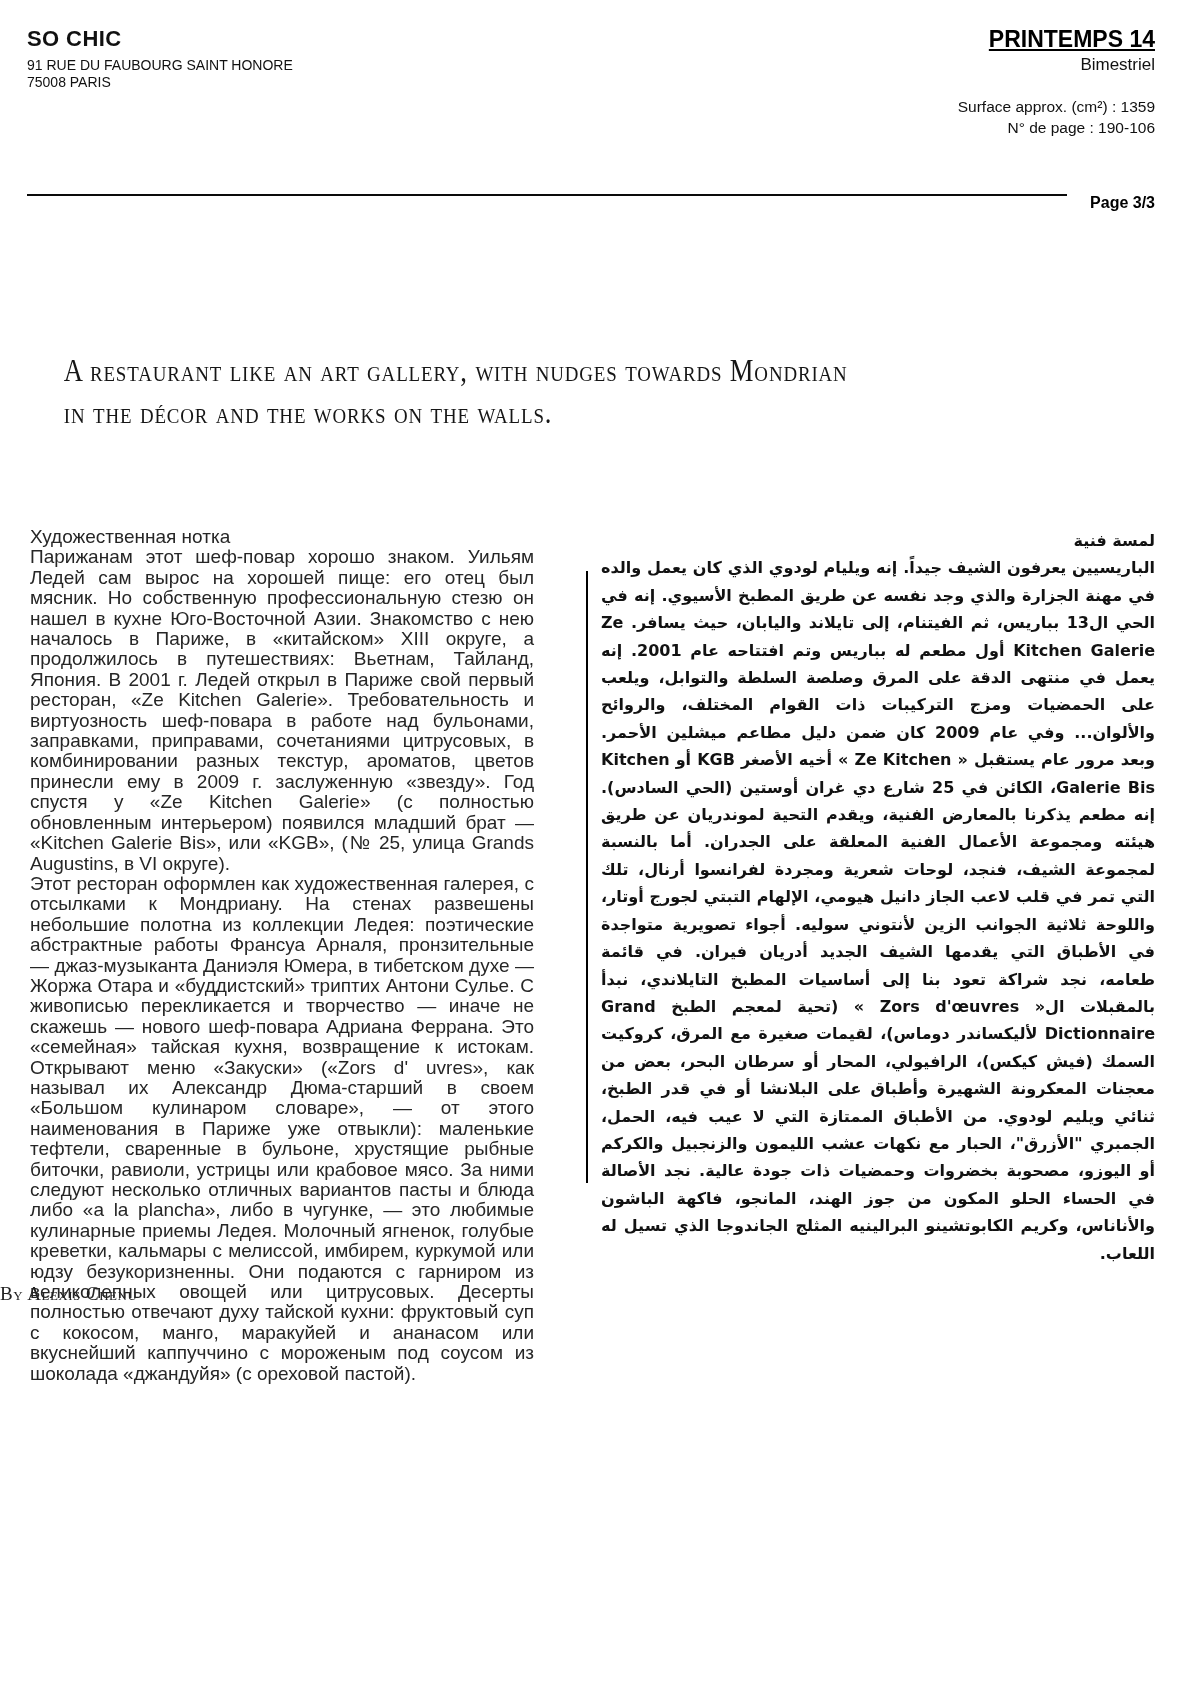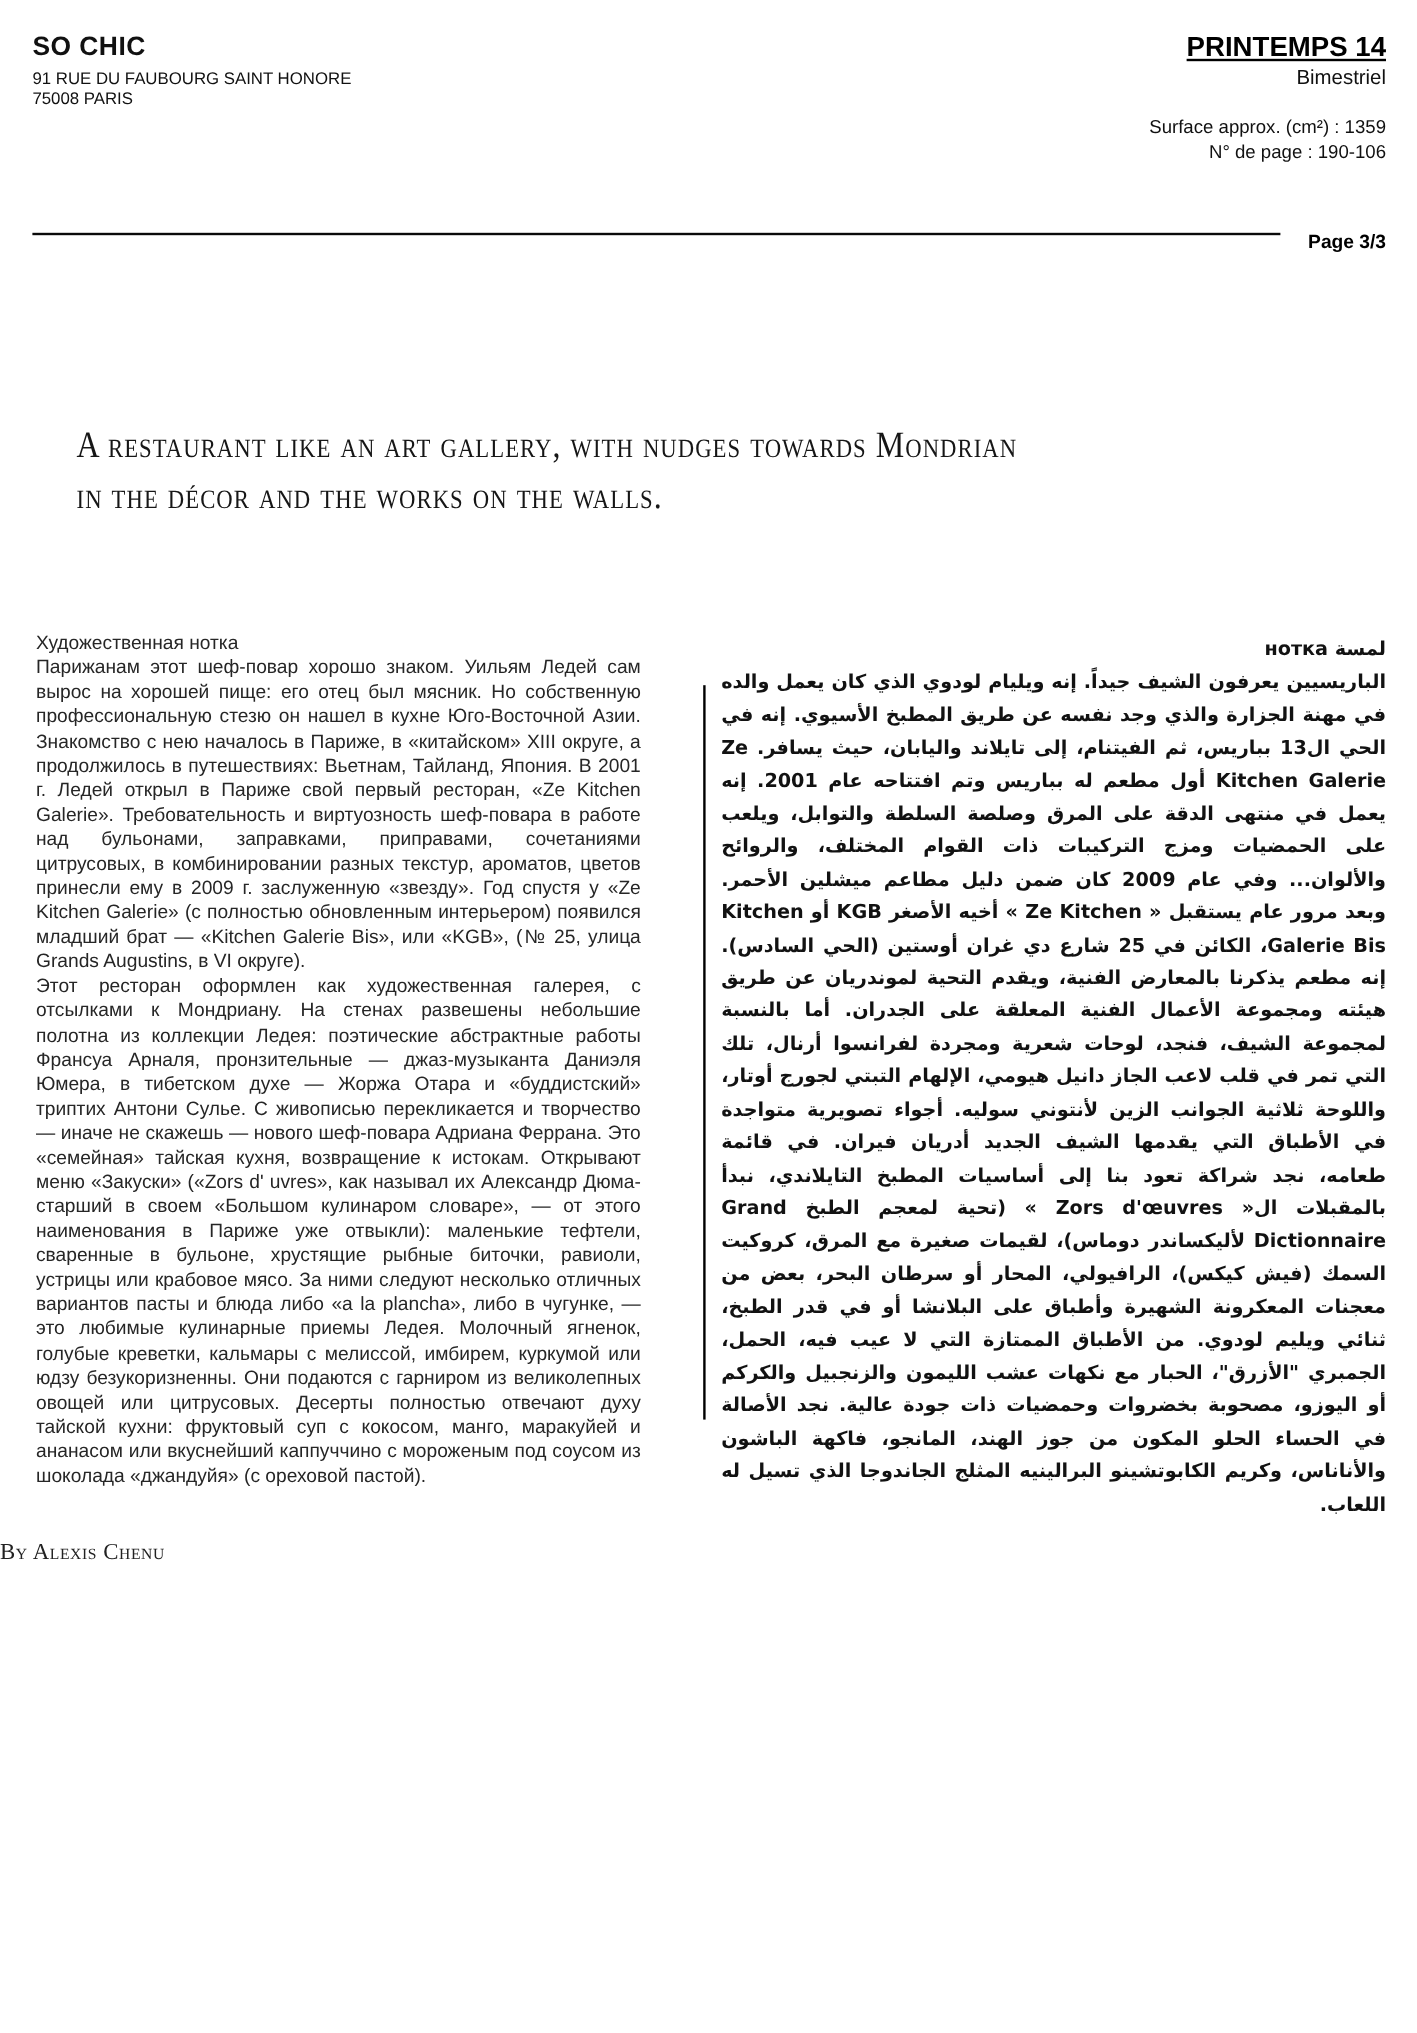--- a/index.html
+++ b/index.html
@@ -27,21 +27,21 @@
   
   .title { position:absolute; top:350px; left:0; width:100%; }
   .title-inner {
     display:inline-block; transform:scaleX(0.86); transform-origin:center;
     font-family:"Liberation Serif", serif; font-variant:small-caps;
     font-size:31px; line-height:42px; letter-spacing:1px; color:#161616;
   }
 
   
   .columns { position:absolute; top:527px; left:30px; width:1125px; display:flex; align-items:flex-start; }
-  .col-ru { width:504px; font-size:16px; line-height:20.4px; color:#262626; }
+  .col-ru { width:504px; font-size:19px; line-height:20.4px; color:#262626; }
   .col-ru .ru-heading { margin:0; text-align:left; }
   .col-ru p { margin:0; text-align:justify; }
   .divider { width:2px; background:#000; height:612px; margin-top:44px; margin-left:52px; flex:none; }
   .col-ar {
     flex:1; margin-left:13px; direction:rtl; text-align:justify;
     font-family:"DejaVu Sans", sans-serif; font-weight:bold;
     font-size:16px; line-height:27.4px; color:#121212;
   }
   .col-ar .ar-heading { margin:0; }
   .col-ar p { margin:0; }
@@ -97,21 +97,21 @@
   </div>
 
   <div class="columns">
     <div class="col-ru">
       <p class="ru-heading">Художественная нотка</p>
       <p>Парижанам этот шеф-повар хорошо знаком. Уильям Ледей сам вырос на хорошей пище: его отец был мясник. Но собственную профессиональную стезю он нашел в кухне Юго-Восточной Азии. Знакомство с нею началось в Париже, в «китайском» XIII округе, а продолжилось в путешествиях: Вьетнам, Тайланд, Япония. В 2001 г. Ледей открыл в Париже свой первый ресторан, «Ze Kitchen Galerie». Требовательность и виртуозность шеф-повара в работе над бульонами, заправками, приправами, сочетаниями цитрусовых, в комбинировании разных текстур, ароматов, цветов принесли ему в 2009 г. заслуженную «звезду». Год спустя у «Ze Kitchen Galerie» (с полностью обновленным интерьером) появился младший брат — «Kitchen Galerie Bis», или «KGB», (№ 25, улица Grands Augustins, в VI округе).</p>
       <p>Этот ресторан оформлен как художественная галерея, с отсылками к Мондриану. На стенах развешены небольшие полотна из коллекции Ледея: поэтические абстрактные работы Франсуа Арналя, пронзительные — джаз-музыканта Даниэля Юмера, в тибетском духе — Жоржа Отара и «буддистский» триптих Антони Сулье. С живописью перекликается и творчество — иначе не скажешь — нового шеф-повара Адриана Феррана. Это «семейная» тайская кухня, возвращение к истокам. Открывают меню «Закуски» («Zors d' uvres», как называл их Александр Дюма-старший в своем «Большом кулинаром словаре», — от этого наименования в Париже уже отвыкли): маленькие тефтели, сваренные в бульоне, хрустящие рыбные биточки, равиоли, устрицы или крабовое мясо. За ними следуют несколько отличных вариантов пасты и блюда либо «a la plancha», либо в чугунке, — это любимые кулинарные приемы Ледея. Молочный ягненок, голубые креветки, кальмары с мелиссой, имбирем, куркумой или юдзу безукоризненны. Они подаются с гарниром из великолепных овощей или цитрусовых. Десерты полностью отвечают духу тайской кухни: фруктовый суп с кокосом, манго, маракуйей и ананасом или вкуснейший каппуччино с мороженым под соусом из шоколада «джандуйя» (с ореховой пастой).</p>
     </div>
     <div class="divider"></div>
     <div class="col-ar">
-      <p class="ar-heading">لمسة нотка</p>
+      <p class="ar-heading">لمسة فنية</p>
       <p>الباريسيين يعرفون الشيف جيداً. إنه ويليام لودوي الذي كان يعمل والده في مهنة الجزارة والذي وجد نفسه عن طريق المطبخ الأسيوي. إنه في الحي ال13 بباريس، ثم الفيتنام، إلى تايلاند واليابان، حيث يسافر. Ze Kitchen Galerie أول مطعم له بباريس وتم افتتاحه عام 2001. إنه يعمل في منتهى الدقة على المرق وصلصة السلطة والتوابل، ويلعب على الحمضيات ومزج التركيبات ذات القوام المختلف، والروائح والألوان... وفي عام 2009 كان ضمن دليل مطاعم ميشلين الأحمر. وبعد مرور عام يستقبل « Ze Kitchen » أخيه الأصغر KGB أو Kitchen Galerie Bis، الكائن في 25 شارع دي غران أوستين (الحي السادس). إنه مطعم يذكرنا بالمعارض الفنية، ويقدم التحية لموندريان عن طريق هيئته ومجموعة الأعمال الفنية المعلقة على الجدران. أما بالنسبة لمجموعة الشيف، فنجد، لوحات شعرية ومجردة لفرانسوا أرنال، تلك التي تمر في قلب لاعب الجاز دانيل هيومي، الإلهام التبتي لجورج أوتار، واللوحة ثلاثية الجوانب الزين لأنتوني سوليه. أجواء تصويرية متواجدة في الأطباق التي يقدمها الشيف الجديد أدريان فيران. في قائمة طعامه، نجد شراكة تعود بنا إلى أساسيات المطبخ التايلاندي، نبدأ بالمقبلات ال« Zors d'œuvres » (تحية لمعجم الطبخ Grand Dictionnaire لأليكساندر دوماس)، لقيمات صغيرة مع المرق، كروكيت السمك (فيش كيكس)، الرافيولي، المحار أو سرطان البحر، بعض من معجنات المعكرونة الشهيرة وأطباق على البلانشا أو في قدر الطبخ، ثنائي ويليم لودوي. من الأطباق الممتازة التي لا عيب فيه، الحمل، الجمبري "الأزرق"، الحبار مع نكهات عشب الليمون والزنجبيل والكركم أو اليوزو، مصحوبة بخضروات وحمضيات ذات جودة عالية. نجد الأصالة في الحساء الحلو المكون من جوز الهند، المانجو، فاكهة الباشون والأناناس، وكريم الكابوتشينو البرالينيه المثلج الجاندوجا الذي تسيل له اللعاب.</p>
     </div>
   </div>
 
   <div class="byline">By Alexis Chenu</div>
 
   <div class="footer-ref">
     <div>KITCHEN</div>
     <div>5099011584603/GNN/ADC/2</div>
   </div>

